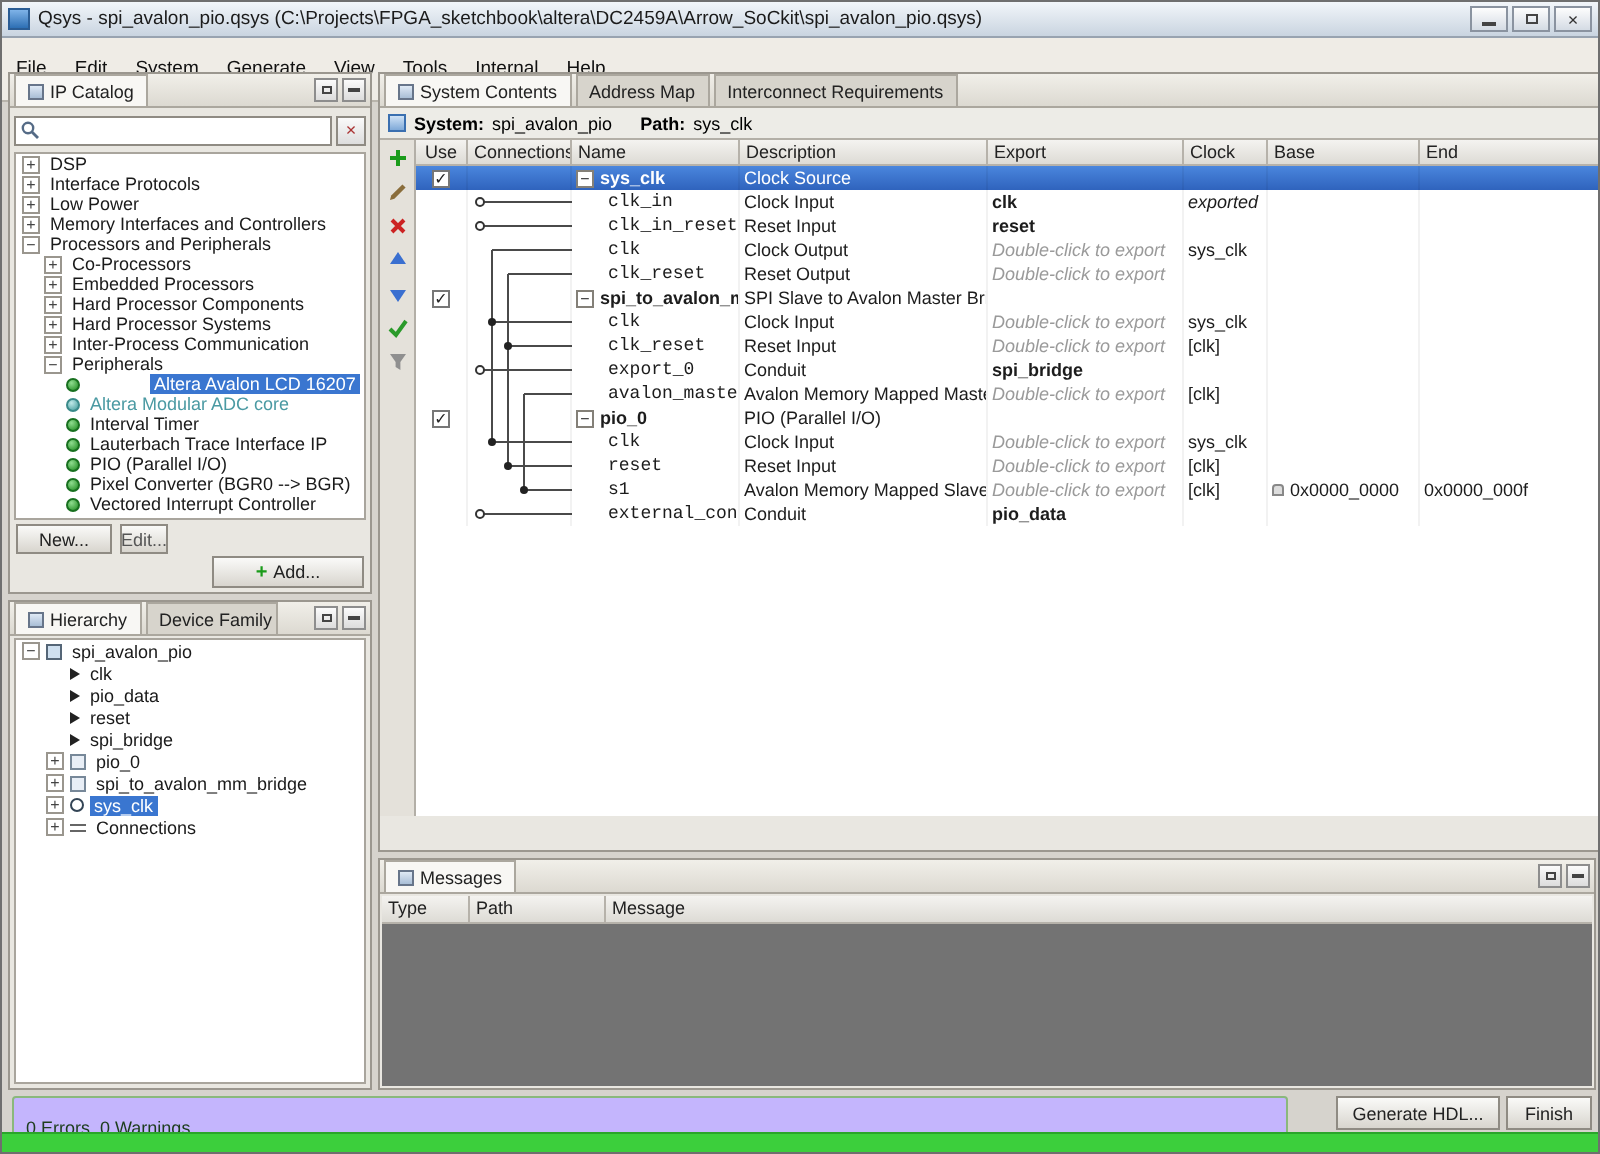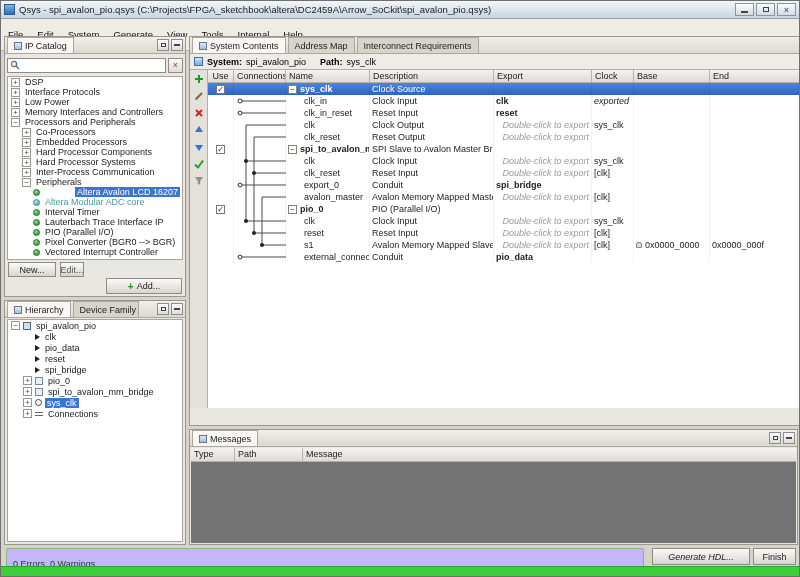--- a/index.html
+++ b/index.html
@@ -97,43 +97,43 @@
   .col-export{width:98px;}
   .col-clock{width:42px;}
   .col-base{width:76px;display:flex;align-items:center;}
   .col-end{flex:1;border-right:none;}
   .flexc{display:flex;align-items:center;}
   .cbx{width:9px;height:9px;background:#fff;border:1px solid #777;font-size:8px;line-height:8px;
        text-align:center;color:#222;flex:none;}
   .gexp{width:9px;height:9px;border:1px solid #848078;background:#fff;font-size:8px;line-height:7px;
         text-align:center;color:#333;margin-right:3px;flex:none;}
   .gname{font-weight:bold;}
-  .iname{margin-left:16px;}
+  .iname{margin-left:16px;font-family:Liberation Mono, monospace;}
   .expv{font-weight:bold;}
-  .exph{color:#9a9a9a;font-style:italic;text-align:right;}
+  .exph{color:#9a9a9a;font-style:italic;}
   .ital{font-style:italic;}
   .lock{width:6px;height:6px;border:1px solid #888;border-radius:2px 2px 0 0;margin-right:3px;flex:none;background:#ddd;}
   #conn-svg{position:absolute;left:28px;top:13px;pointer-events:none;}
   .vscroll{position:absolute;right:0;top:33px;width:9px;bottom:17px;background:#eceae4;border-left:1px solid #b9b5ad;}
   .vthumb{position:absolute;left:1px;right:1px;top:2px;height:70px;background:linear-gradient(90deg,#fdfdfd,#cfccc5);border:1px solid #a09c94;}
   .filterbar{position:absolute;left:0;bottom:0;right:0;height:17px;background:#e8e6e0;
     border-top:1px solid #b3afa7;display:flex;align-items:center;padding-left:4px;gap:5px;font-size:9px;}
   
   #msg-panel{left:188px;top:428px;width:609px;height:116px;}
   .msgbody{position:absolute;left:1px;right:1px;top:18px;bottom:1px;background:#737373;}
   #msg-head{display:flex;height:14px;background:linear-gradient(#f4f3f0,#dddbd5);border-bottom:1px solid #b6b2aa;}
   .m-type{width:44px;}
   .m-path{width:68px;}
   .m-msg{flex:1;border-right:none;}
   
   .statusbar{position:absolute;left:0;top:545px;width:100%;height:20px;background:#d6d3cd;}
   .statusmsg{position:absolute;left:5px;top:2px;right:155px;height:32px;background:#c4b5fd;
     border:1px solid #8ab87c;border-radius:2px;display:flex;align-items:center;padding-left:6px;
     font-size:9px;color:#1d3d1d;}
-  #btn-generate{right:49px;top:2px;width:98px;height:17px;font-style:italic;}
+  #btn-generate{right:49px;top:2px;width:82px;height:17px;}
   #btn-finish{right:3px;top:2px;width:43px;height:17px;}
   .greenstrip{position:absolute;left:0;top:565px;width:100%;height:12px;background:#3ccf3c;border-top:1px solid #2aa52a;}
 </style>
 </head>
 <body>
 
 <div class="root">
 
   <div class="titlebar">
     <span class="appico"></span>

